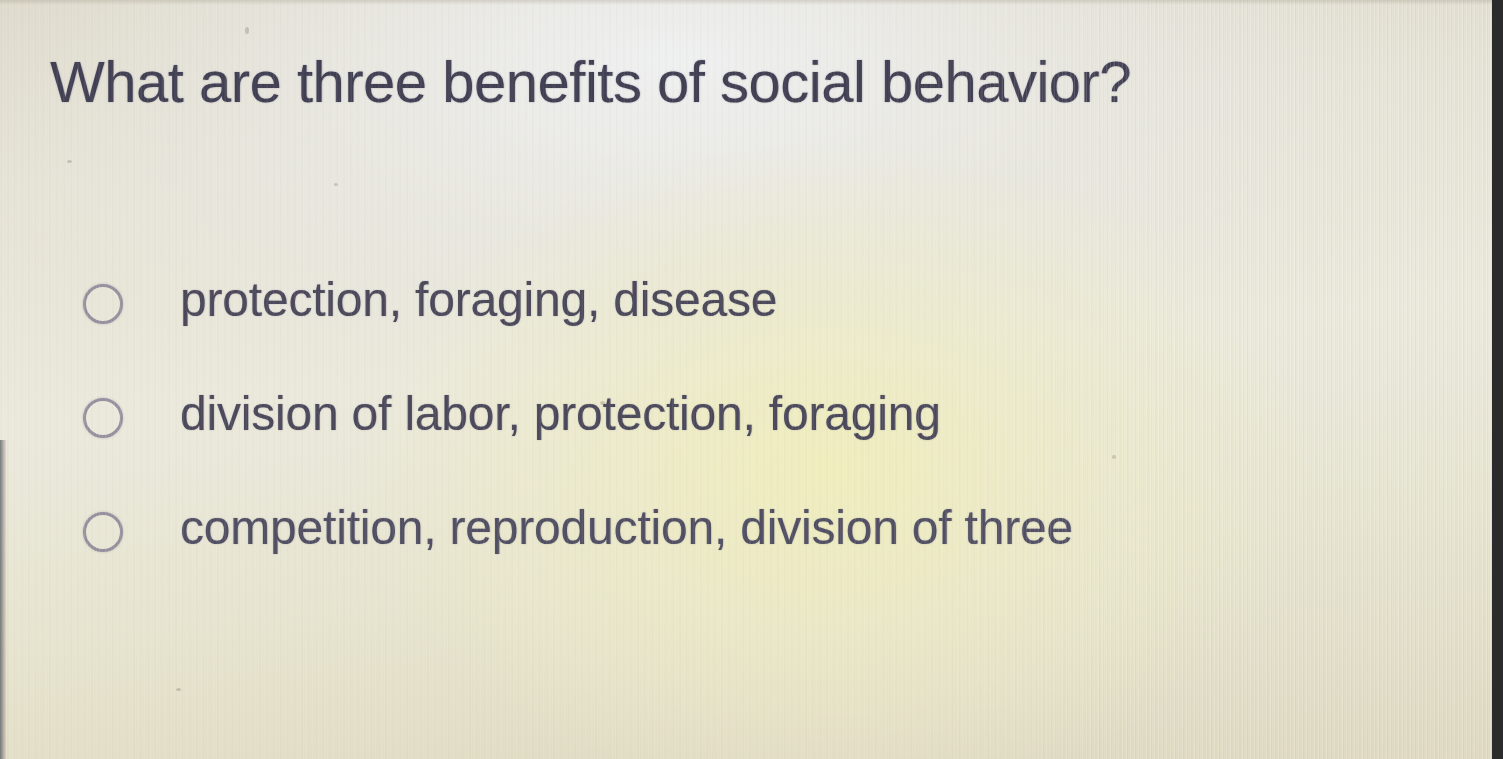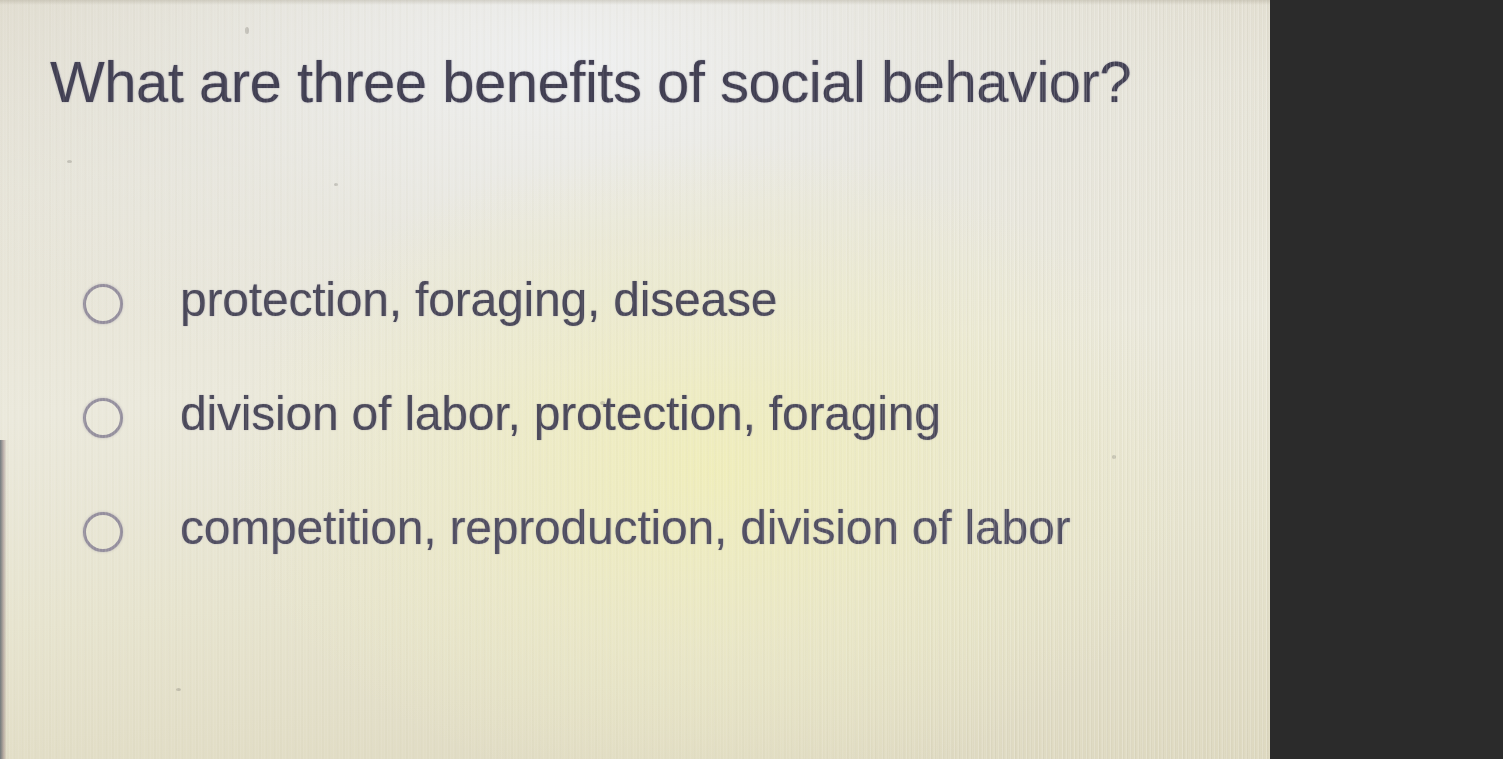--- a/index.html
+++ b/index.html
@@ -3,21 +3,21 @@
 <meta charset="utf-8">
 <style>
   html, body {
     margin: 0;
     padding: 0;
     background: #2b2b2b;
   }
 
   #screen {
     position: relative;
-    width: 1270px;
+    width: 1492px;
     height: 759px;
     overflow: hidden;
     font-family: "Liberation Sans", sans-serif;
     
     background-color: #e2ded0;
     background-image:
       
       radial-gradient(ellipse 620px 420px at 56% 62%, rgba(240,238,186,0.95) 0%, rgba(238,236,196,0.55) 42%, rgba(235,233,214,0.0) 78%),
       
       radial-gradient(ellipse 760px 330px at 45% 8%, rgba(239,240,241,0.98) 0%, rgba(234,234,230,0.55) 55%, rgba(230,228,218,0.0) 100%),
@@ -187,21 +187,21 @@
       </div>
 
 
       <div class="option-row">
         <span class="radio"></span>
         <span class="option-label">division of labor, protection, foraging</span>
       </div>
 
       <div class="option-row">
         <span class="radio"></span>
-        <span class="option-label">competition, reproduction, division of labor</span>
+        <span class="option-label">competition, reproduction, division of three</span>
       </div>
 
     </div>
   </div>
 
   <div class="speck" style="left:245px; top:27px; width:4px; height:7px;"></div>
   <div class="speck" style="left:67px; top:160px; width:5px; height:3px;"></div>
   <div class="speck" style="left:334px; top:183px; width:4px; height:3px;"></div>
   <div class="speck" style="left:600px; top:401px; width:5px; height:4px;"></div>
   <div class="speck" style="left:1112px; top:455px; width:4px; height:4px;"></div>

